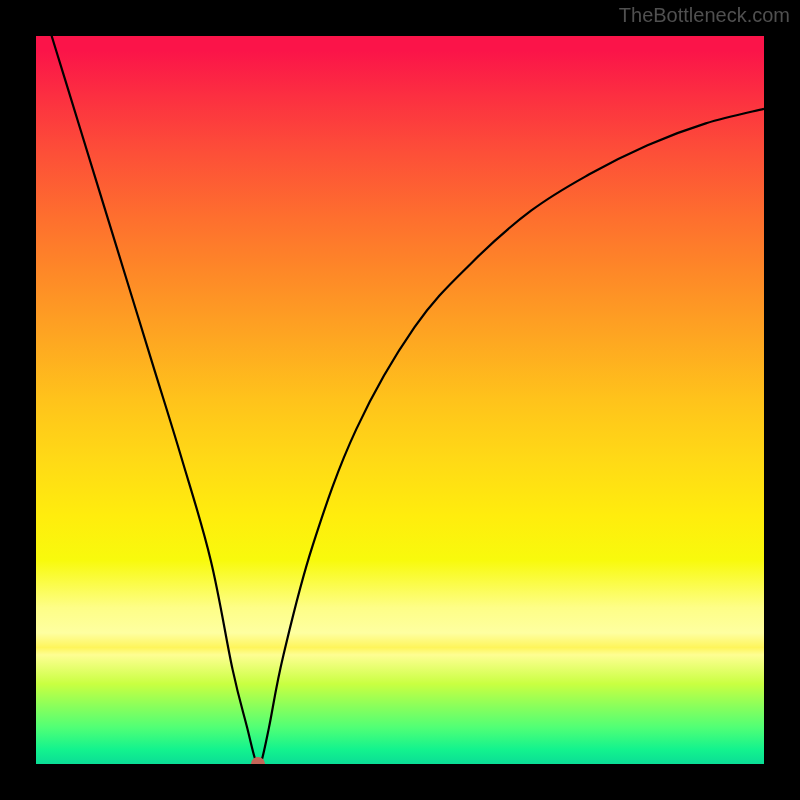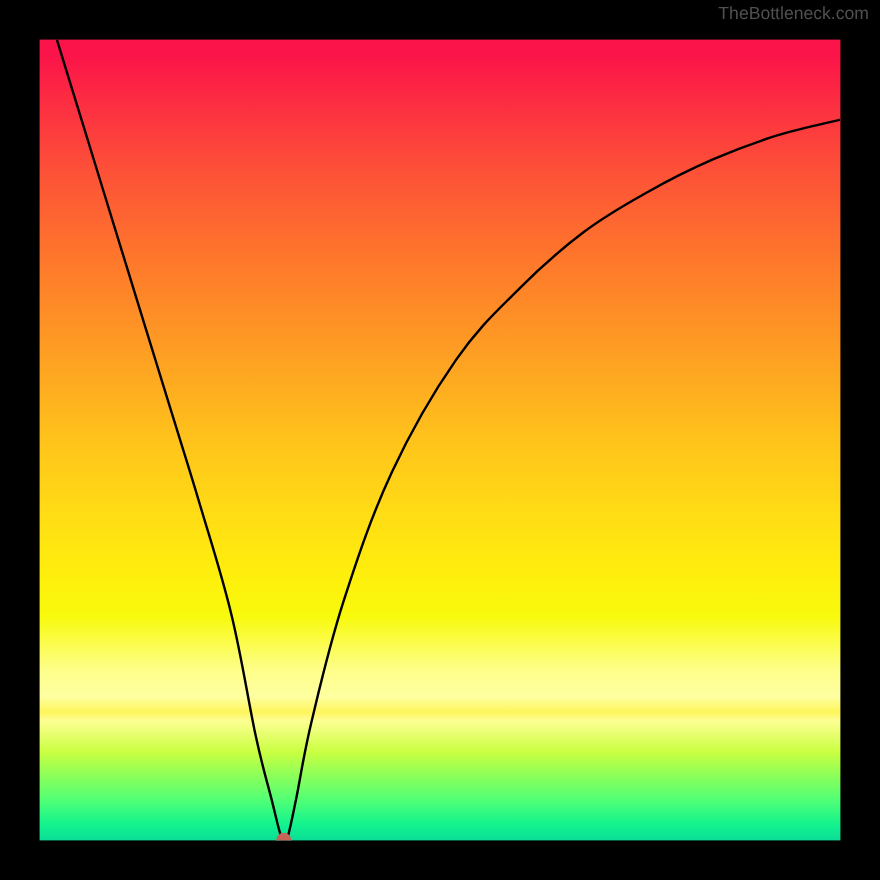--- a/index.html
+++ b/index.html
@@ -9,21 +9,21 @@
     background: #000;
     position: relative;
     overflow: hidden;
     font-family: Arial, sans-serif;
   }
   .watermark {
     position: absolute;
     top: 4px;
     right: 10px;
     color: #505050;
-    font-size: 16px;
+    font-size: 20px;
     font-weight: 500;
     z-index: 10;
   }
   .plot-area {
     position: absolute;
     left: 36px;
     top: 36px;
     width: 728px;
     height: 728px;
     background: linear-gradient(to bottom,

